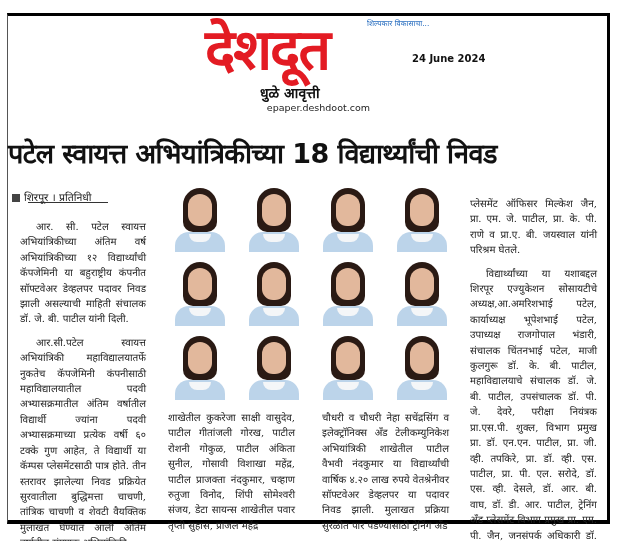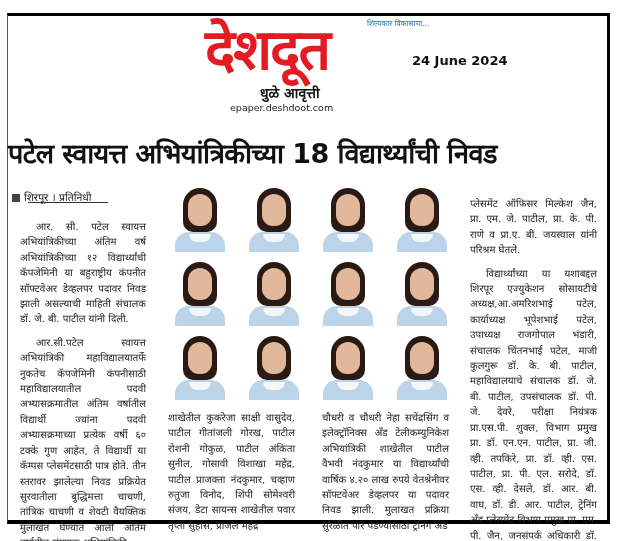--- a/index.html
+++ b/index.html
@@ -12,24 +12,24 @@
 
   
   .mast { position: absolute; left: 205px; top: 16px; width: 170px; height: 98px; }
   .logo { position: absolute; left: 0; top: 4px; font-family: "DejaVu Sans", sans-serif;
           font-weight: bold; font-size: 56px; line-height: 60px; color: #e31b23;
           letter-spacing: -2px; transform: scaleX(1.02); transform-origin: left; }
   .tagline { position: absolute; left: 128px; top: 2px; font-size: 7.5px; color: #2a6fc0;
              font-family: "DejaVu Sans", sans-serif; white-space: nowrap; padding-left: 34px; }
   .edition { position: absolute; left: 260px; top: 83px; font-family: "DejaVu Sans", sans-serif;
              font-weight: bold; font-size: 14px; color: #111; }
-  .epurl { position: absolute; left: 230px; top: 102px; width: 140px; text-align: left;
+  .epurl { position: absolute; left: 230px; top: 102px; width: 140px; text-align: right;
            font-family: "DejaVu Sans", sans-serif; font-size: 9.5px; color: #222; line-height: 12px; }
   .pdate { position: absolute; left: 412px; top: 53px; font-family: "DejaVu Sans", sans-serif;
-           font-weight: bold; font-size: 13px; color: #111; }
+           font-weight: bold; font-size: 10px; color: #111; }
 
   .headline { position: absolute; left: 8px; top: 136px; width: 600px;
               font-family: "DejaVu Sans", sans-serif; font-weight: bold;
               font-size: 27px; line-height: 36px; color: #111; white-space: nowrap;
               letter-spacing: -0.6px; }
 
   
   .byline { position: absolute; left: 12px; top: 182px; font-size: 10.5px; font-weight: normal; margin-top: 8px; }
   .byline .sq { display: inline-block; width: 8px; height: 8px; background: #444; margin-right: 4px; vertical-align: middle; }
   .byline-rule { position: absolute; left: 28px; top: 202px; width: 80px; border-top: 1px solid #333; }

